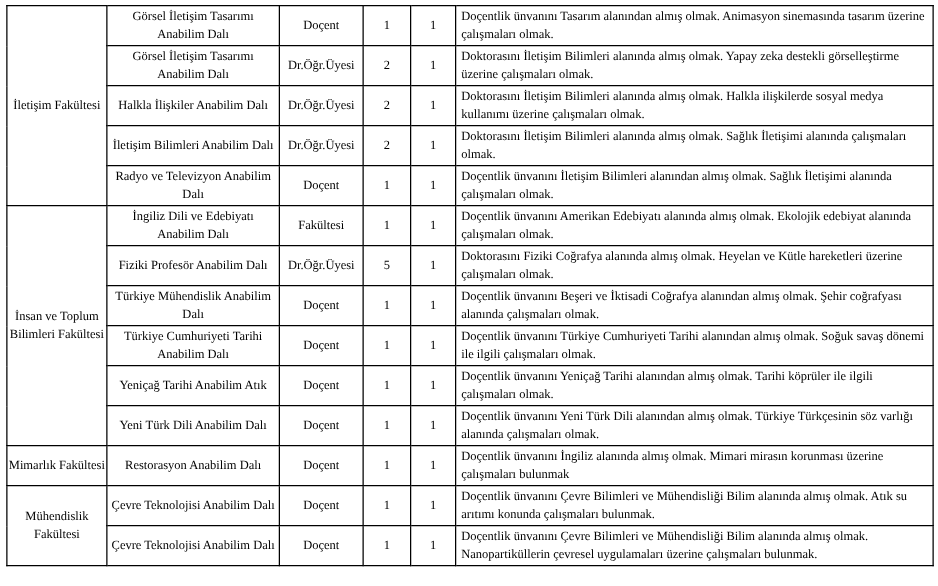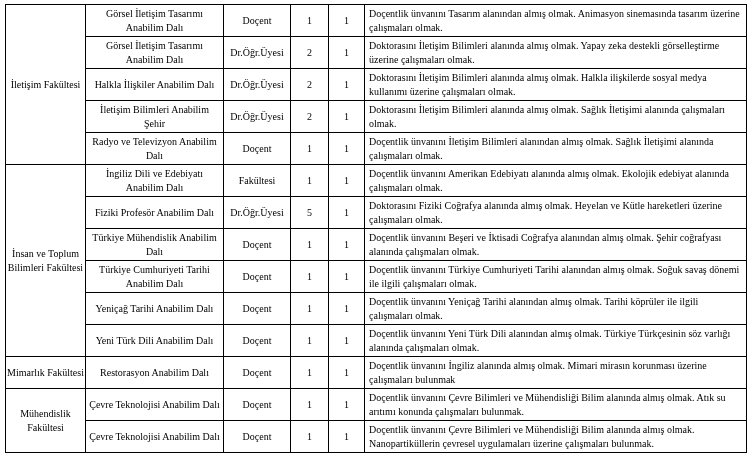--- a/index.html
+++ b/index.html
@@ -80,21 +80,21 @@
           <td class="desc-cell">Doktorasını İletişim Bilimleri alanında almış olmak. Yapay zeka destekli görselleştirme üzerine çalışmaları olmak.</td>
         </tr>
         <tr>
           <td>Halkla İlişkiler Anabilim Dalı</td>
           <td>Dr.Öğr.Üyesi</td>
           <td>2</td>
           <td>1</td>
           <td class="desc-cell">Doktorasını İletişim Bilimleri alanında almış olmak. Halkla ilişkilerde sosyal medya kullanımı üzerine çalışmaları olmak.</td>
         </tr>
         <tr>
-          <td>İletişim Bilimleri Anabilim Şehir</td>
+          <td>İletişim Bilimleri Anabilim Dalı</td>
           <td>Dr.Öğr.Üyesi</td>
           <td>2</td>
           <td>1</td>
           <td class="desc-cell">Doktorasını İletişim Bilimleri alanında almış olmak. Sağlık İletişimi alanında çalışmaları olmak.</td>
         </tr>
         <tr>
           <td>Radyo ve Televizyon Anabilim Dalı</td>
           <td>Doçent</td>
           <td>1</td>
           <td>1</td>
@@ -123,21 +123,21 @@
           <td class="desc-cell">Doçentlik ünvanını Beşeri ve İktisadi Coğrafya alanından almış olmak. Şehir coğrafyası alanında çalışmaları olmak.</td>
         </tr>
         <tr>
           <td>Türkiye Cumhuriyeti Tarihi Anabilim Dalı</td>
           <td>Doçent</td>
           <td>1</td>
           <td>1</td>
           <td class="desc-cell">Doçentlik ünvanını Türkiye Cumhuriyeti Tarihi alanından almış olmak. Soğuk savaş dönemi ile ilgili çalışmaları olmak.</td>
         </tr>
         <tr>
-          <td>Yeniçağ Tarihi Anabilim Dalı</td>
+          <td>Yeniçağ Tarihi Anabilim Atık</td>
           <td>Doçent</td>
           <td>1</td>
           <td>1</td>
           <td class="desc-cell">Doçentlik ünvanını Yeniçağ Tarihi alanından almış olmak. Tarihi köprüler ile ilgili çalışmaları olmak.</td>
         </tr>
         <tr>
           <td>Yeni Türk Dili Anabilim Dalı</td>
           <td>Doçent</td>
           <td>1</td>
           <td>1</td>

